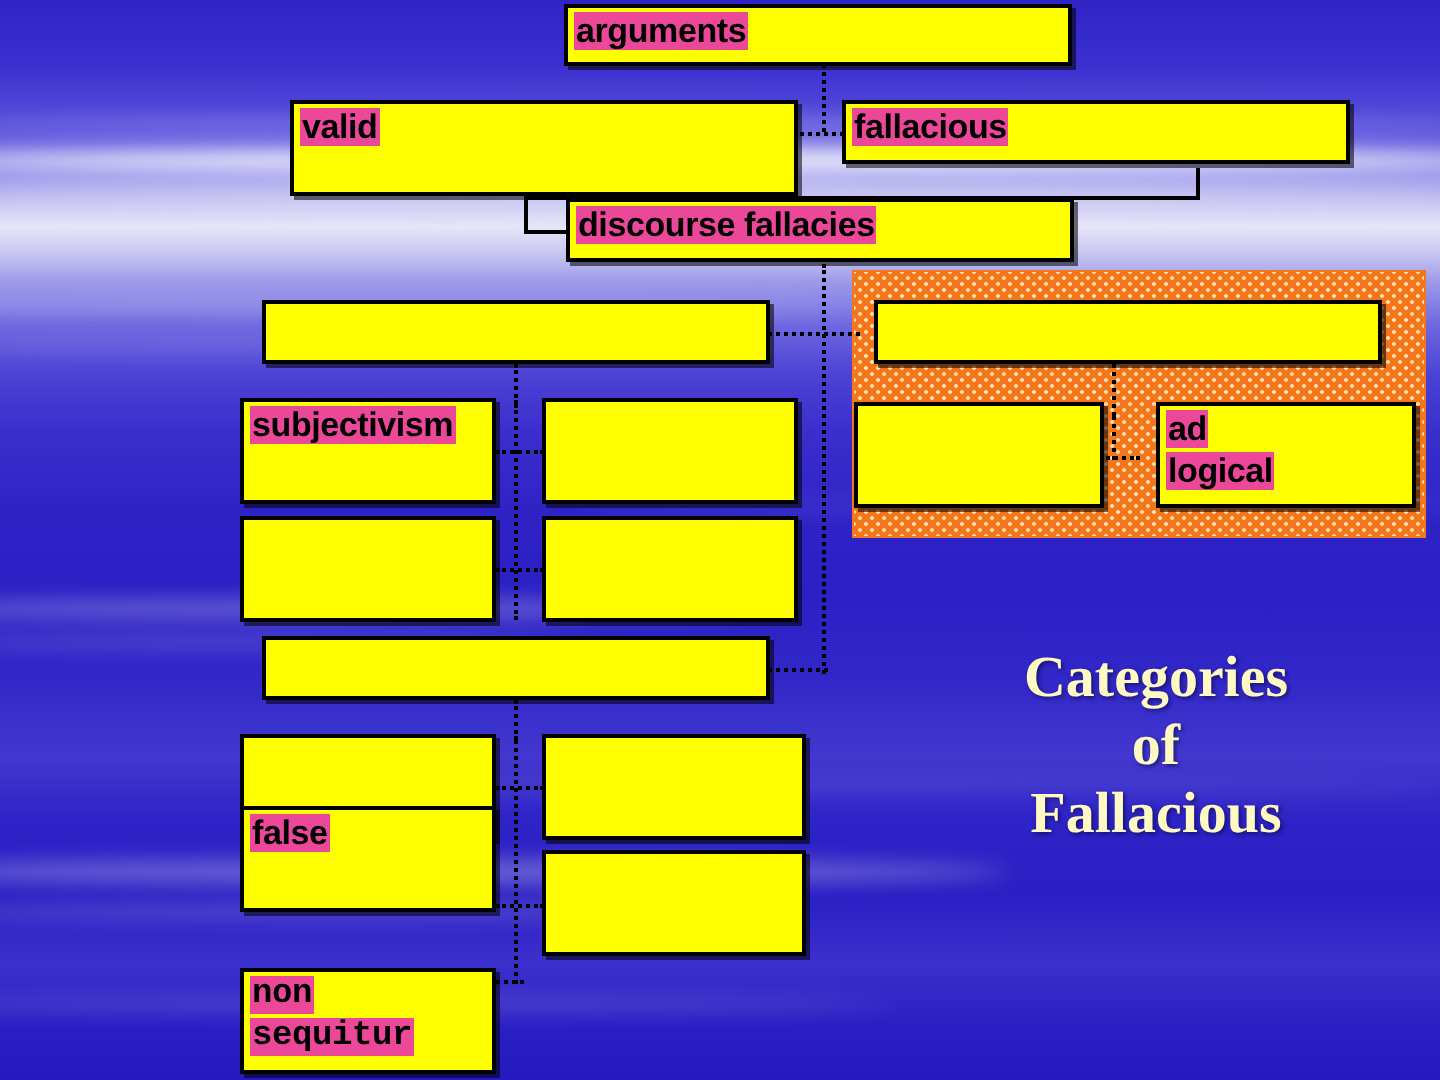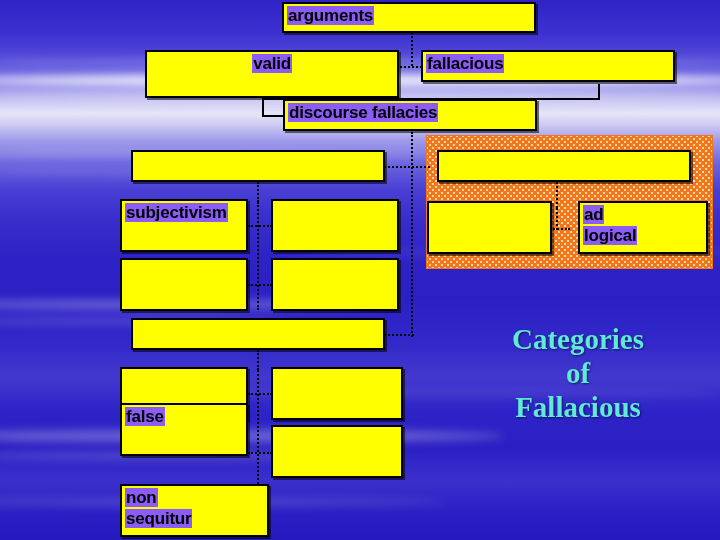--- a/index.html
+++ b/index.html
@@ -90,21 +90,21 @@
     left:3px;top:1px;
     right:3px;
     font-size:17px;
     line-height:21px;
     font-weight:600;
     color:#000000;
     letter-spacing:-.2px;
     white-space:pre-line;
   }
   .box .txt span{
-    background:#8b5cf6;
+    background:#ec4899;
     box-decoration-break:clone;
     -webkit-box-decoration-break:clone;
     padding:0 1px;
   }
   .box.red .txt{color:#c00000;font-weight:700;}
 
   
   .conn{position:absolute;}
   .dot-h{
     border-top:2px dotted #000000;
@@ -115,21 +115,21 @@
     width:0;
   }
   .sol-h{background:#000000;height:2px;}
   .sol-v{background:#000000;width:2px;}
 
   
   #title{
     position:absolute;
     left:444px;top:322px;width:268px;
     text-align:center;
-    color:#5eead4;
+    color:#fef9c3;
     font-family:"Liberation Serif", "DejaVu Serif", serif;
     font-weight:700;
     font-size:29px;
     line-height:34px;
     text-shadow:1px 1px 2px rgba(0,0,40,.55);
     white-space:pre-line;
   }
 </style>
 </head>
 <body>
@@ -177,21 +177,21 @@
   <div class="conn dot-v" style="left:257px;top:350px;height:20px;"></div>
   <div class="conn dot-v" style="left:257px;top:370px;height:122px;"></div>
   <div class="conn dot-h" style="left:248px;top:393px;width:24px;"></div>
   <div class="conn dot-h" style="left:248px;top:452px;width:24px;"></div>
   <div class="conn dot-h" style="left:248px;top:490px;width:14px;"></div>
 
   <div class="box" style="left:282px;top:2px;width:254px;height:31px;">
     <div class="txt"><span>arguments</span></div>
   </div>
 
-  <div class="box" style="left:145px;top:50px;width:254px;height:48px;text-align:center;">
+  <div class="box" style="left:145px;top:50px;width:254px;height:48px;">
     <div class="txt"><span>valid</span></div>
   </div>
 
   <div class="box" style="left:421px;top:50px;width:254px;height:32px;">
     <div class="txt"><span>fallacious</span></div>
   </div>
 
 
   <div class="box" style="left:283px;top:99px;width:254px;height:32px;">
     <div class="txt"><span>discourse fallacies</span></div>
@@ -242,19 +242,19 @@
   </div>
 
   <div class="box" style="left:120px;top:403px;width:128px;height:53px;">
     <div class="txt"><span>false</span><br></div>
   </div>
 
   <div class="box" style="left:271px;top:425px;width:132px;height:53px;">
     <div class="txt"></div>
   </div>
 
-  <div class="box" style="left:120px;top:484px;width:149px;height:53px;">
+  <div class="box" style="left:120px;top:484px;width:128px;height:53px;font-family:Liberation Mono, monospace;">
     <div class="txt"><span>non</span><br><span>sequitur</span></div>
   </div>
 
   <div id="title"><div>Categories</div><div>of</div><div>Fallacious</div></div>
 
 </div>
 
 </body></html>

